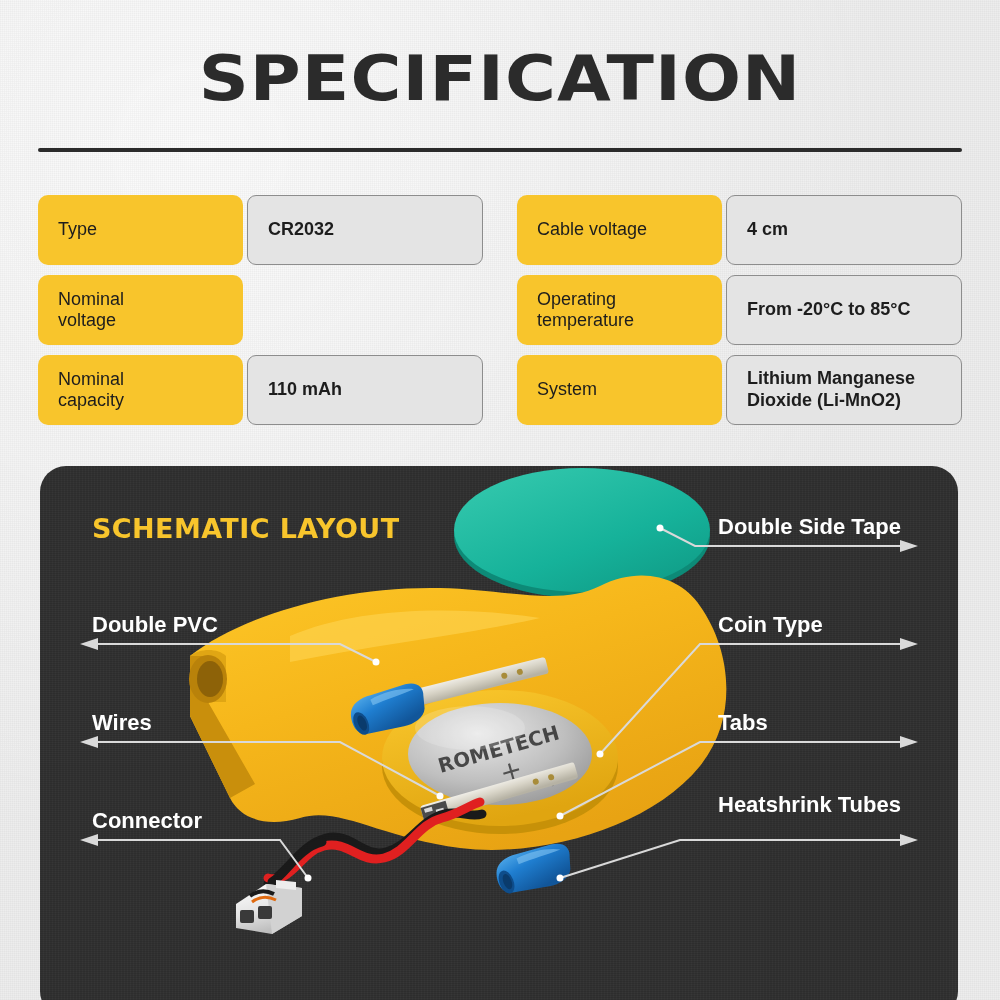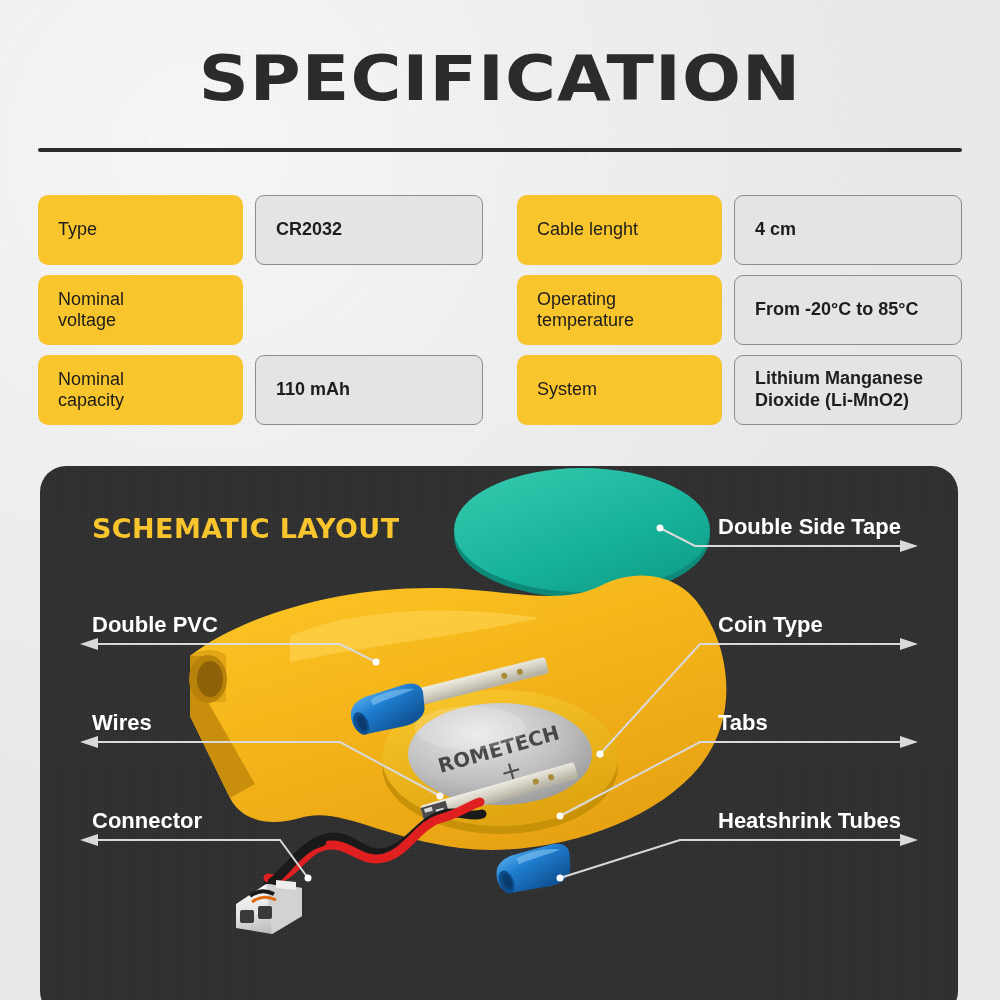--- a/index.html
+++ b/index.html
@@ -34,21 +34,21 @@
   .title-rule{
     position:absolute;left:38px;right:38px;top:148px;
     height:4px;background:#2b2b2b;border-radius:2px;
   }
 
   
   .spec{
     position:absolute;left:38px;top:195px;width:924px;
     display:grid;grid-template-columns:1fr 1fr;column-gap:34px;row-gap:10px;
   }
-  .spec-row{display:grid;grid-template-columns:205px 1fr;column-gap:12px;border-radius:22px;}
+  .spec-row{display:grid;grid-template-columns:205px 1fr;column-gap:4px;border-radius:22px;}
   .spec-key{
     background:#f8c52c;border-radius:10px;
     display:flex;align-items:center;
     padding:0 20px;min-height:70px;
     font-size:18px;color:#1d1d1d;line-height:1.18;
   }
   .spec-val{
     background:#e4e4e4;border:1px solid #8d8d8d;border-radius:9px;
     display:flex;align-items:center;
     padding:0 20px;min-height:70px;
@@ -96,21 +96,21 @@
   <div class="title">SPECIFICATION</div>
   <div class="title-rule"></div>
 
   <div class="spec">
 
     <div class="spec-row">
       <div class="spec-key">Type</div>
       <div class="spec-val">CR2032</div>
     </div>
     <div class="spec-row">
-      <div class="spec-key">Cable lenght</div>
+      <div class="spec-key">Cable voltage</div>
       <div class="spec-val">4 cm</div>
     </div>
 
     <div class="spec-row">
       <div class="spec-key">Nominal<br>voltage</div>
     </div>
     <div class="spec-row">
       <div class="spec-key">Operating<br>temperature</div>
       <div class="spec-val">From -20°C to 85°C</div>
     </div>
@@ -296,16 +296,16 @@
       </g>
     </svg>
 
     <div class="callout" style="left:52px;top:146px;">Double PVC</div>
     <div class="callout" style="left:52px;top:244px;">Wires</div>
     <div class="callout" style="left:52px;top:342px;">Connector</div>
 
     <div class="callout right" style="left:678px;top:48px;">Double Side Tape</div>
     <div class="callout right" style="left:678px;top:146px;">Coin Type</div>
     <div class="callout right" style="left:678px;top:244px;">Tabs</div>
-    <div class="callout right" style="left:678px;top:342px;">Heatshrink Tubes</div>
+    <div class="callout right" style="left:678px;top:326px;">Heatshrink Tubes</div>
 
   </div>
 </div>
 
 </body></html>

